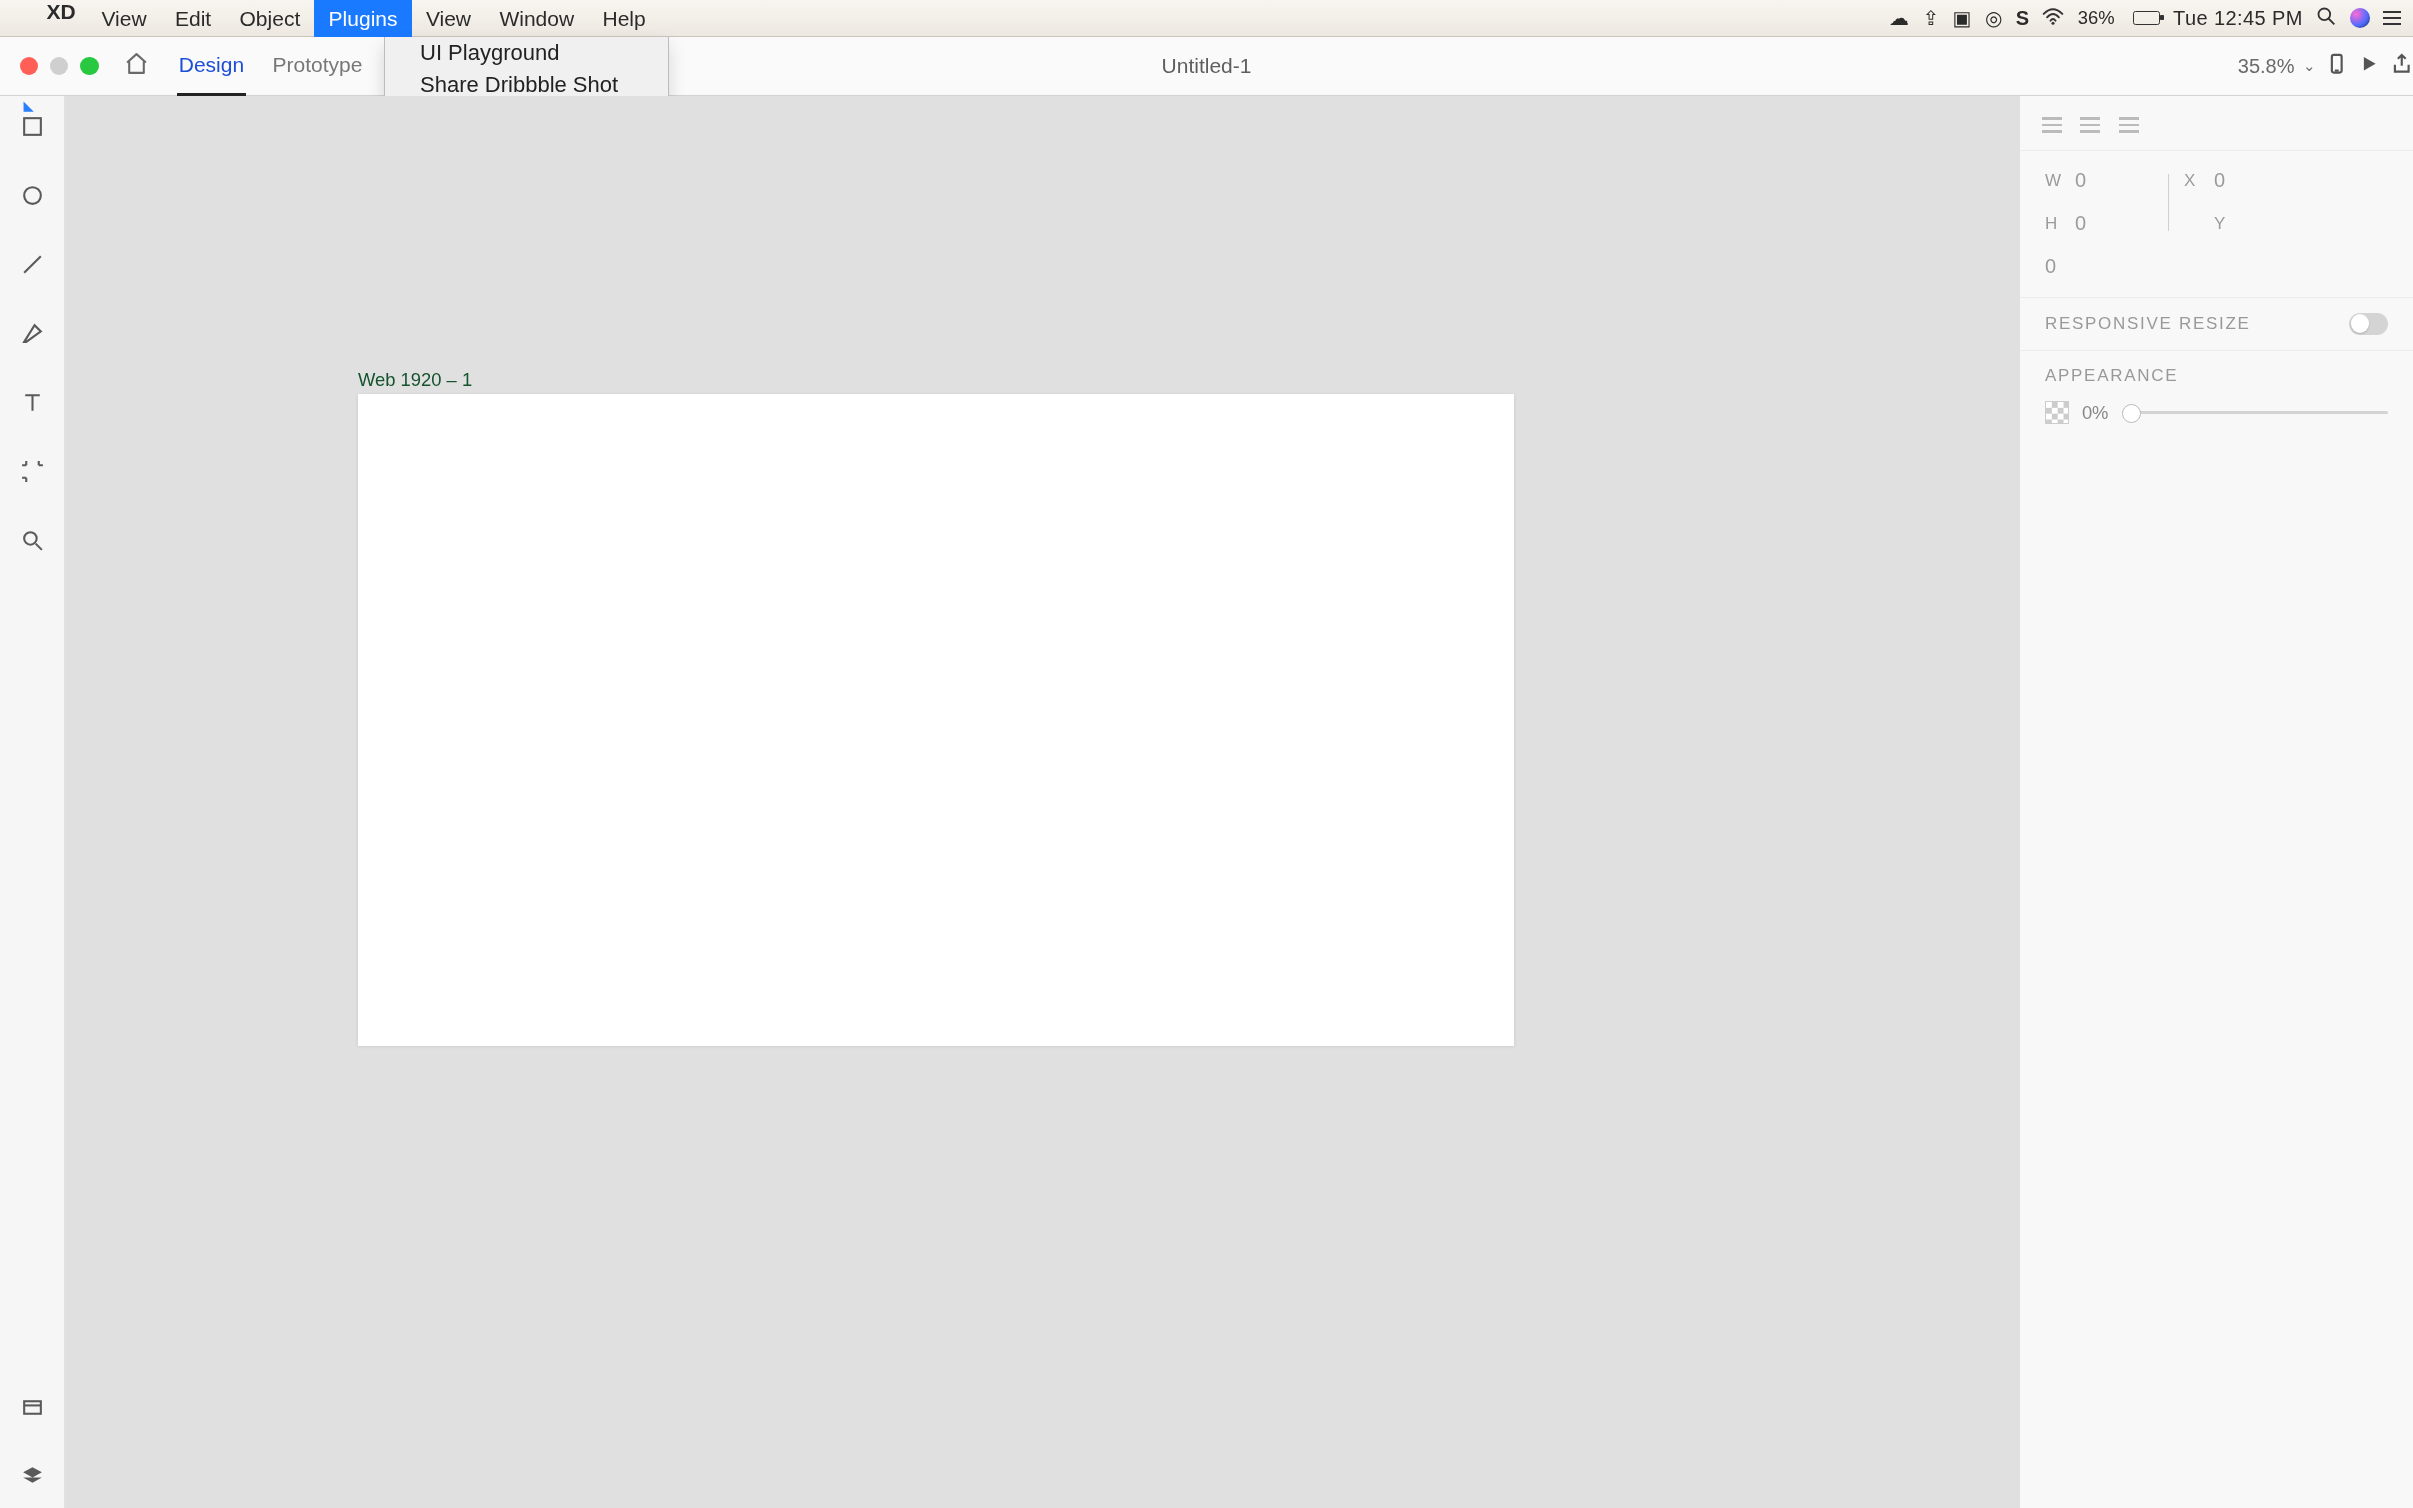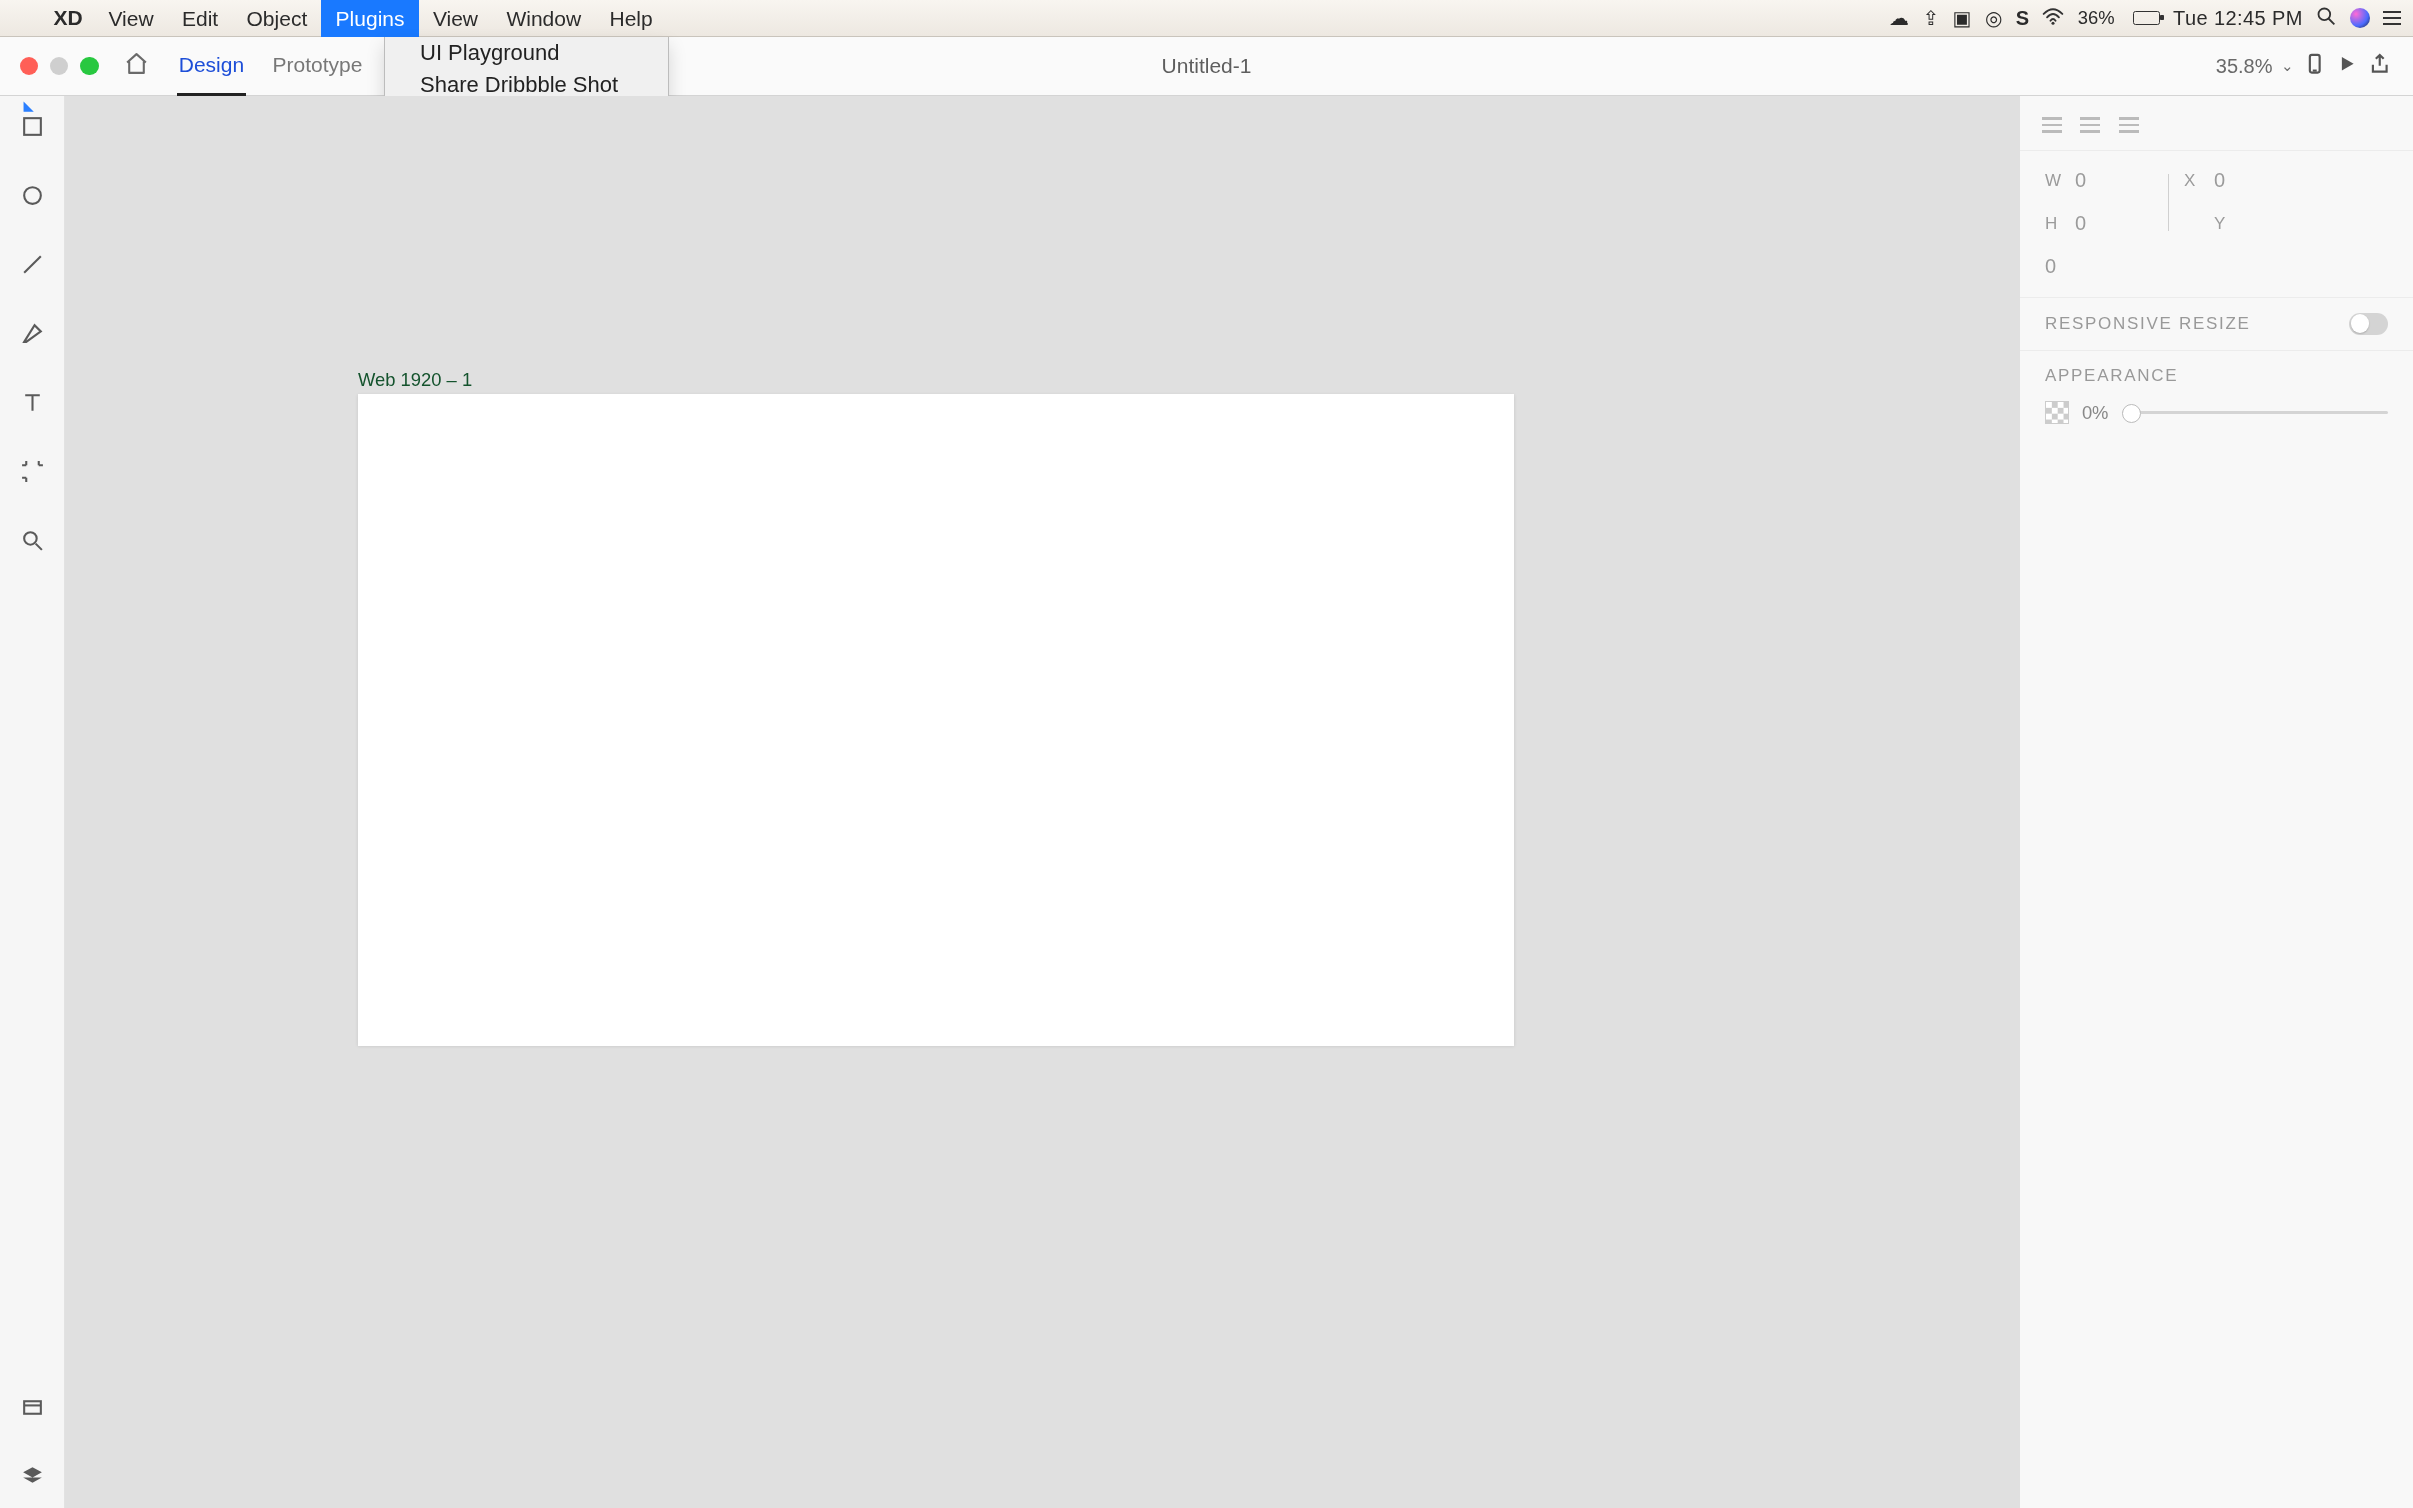--- a/index.html
+++ b/index.html
@@ -6,21 +6,21 @@
   html,body { width:2413px; height:1508px; overflow:hidden; background:#e0e0e0; }
 
   
   .menubar {
     height:37px; width:100%;
     background:linear-gradient(#f8f5f0,#ede8e1);
     border-bottom:0.8px solid #c9c4bc;
     display:flex; align-items:center;
     font-size:21px; color:#2b2b2b;
   }
-  .menubar-left { display:flex; align-items:center; padding-left:15px; }
+  .menubar-left { display:flex; align-items:flex-start; padding-left:8px; }
   .apple-logo { width:30px; text-align:center; font-size:23.5px; }
   .app-name { font-weight:700; margin:0 11.7px 0 8.4px; }
   .menu-item { padding:0 14.2px; height:37px; line-height:37px; cursor:default; }
   .menu-item.active { background:#1979ff; color:#fff; }
   .menubar-right { margin-left:auto; display:flex; align-items:center; padding-right:11.7px; gap:13.4px; font-size:20px; }
   .menubar-right .clock { font-size:20px; letter-spacing:0.4px; }
   .menubar-right .battery-wrap { display:flex; align-items:center; gap:18px; font-size:18.4px;}
   .battery-icon { width:27px;height:13.4px;border:1.7px solid #333;border-radius:2.5px;position:relative;}
   .battery-icon::after{content:"";position:absolute;right:-5px;top:2.5px;width:3.4px;height:5px;background:#333;border-radius:0.8px;}
   .battery-fill{height:100%;width:36%;background:#333;}
@@ -47,21 +47,21 @@
     display:flex; align-items:center;
   }
   .traffic-lights{ display:flex; gap:11.7px; padding-left:20px;}
   .tl{width:18.4px;height:18.4px;border-radius:50%;}
   .tl.red{background:#ff5f57;} .tl.yellow{background:#cfcfcf;} .tl.green{background:#28c840;}
   .home-icon{ margin-left:25px; font-size:25px; color:#6a6a6a;}
   .tabs { display:flex; margin-left:28.5px; gap:25px; font-size:21px; color:#777;}
   .tab{ padding:16px 1.7px; }
   .tab.active{ color:#1d4ed8; border-bottom:3.4px solid #222; }
   .doc-title{ position:absolute; left:50%; transform:translateX(-50%); font-size:21px; color:#5e5e5e;}
-  .toolbar-right{ margin-left:auto; display:flex; align-items:center; gap:9px; padding-right:22px; color:#6a6a6a; font-size:20px;}
+  .toolbar-right{ margin-left:auto; display:flex; align-items:center; gap:9px; color:#6a6a6a; font-size:20px;}
   .zoom-box{ display:flex; align-items:center; gap:8.4px; font-size:20px;}
   .chev{font-size:15px;}
   .icon-btn svg{width:23.5px;height:23.5px;stroke:#555;fill:none;stroke-width:2.2;}
 
   
   .left-tools{
     position:absolute; top:96px; left:0; width:65px; bottom:0;
     background:#f6f6f6; border-right:0.8px solid #e2e2e2;
     display:flex; flex-direction:column; align-items:center; padding-top:11.7px; gap:32px;
   }

